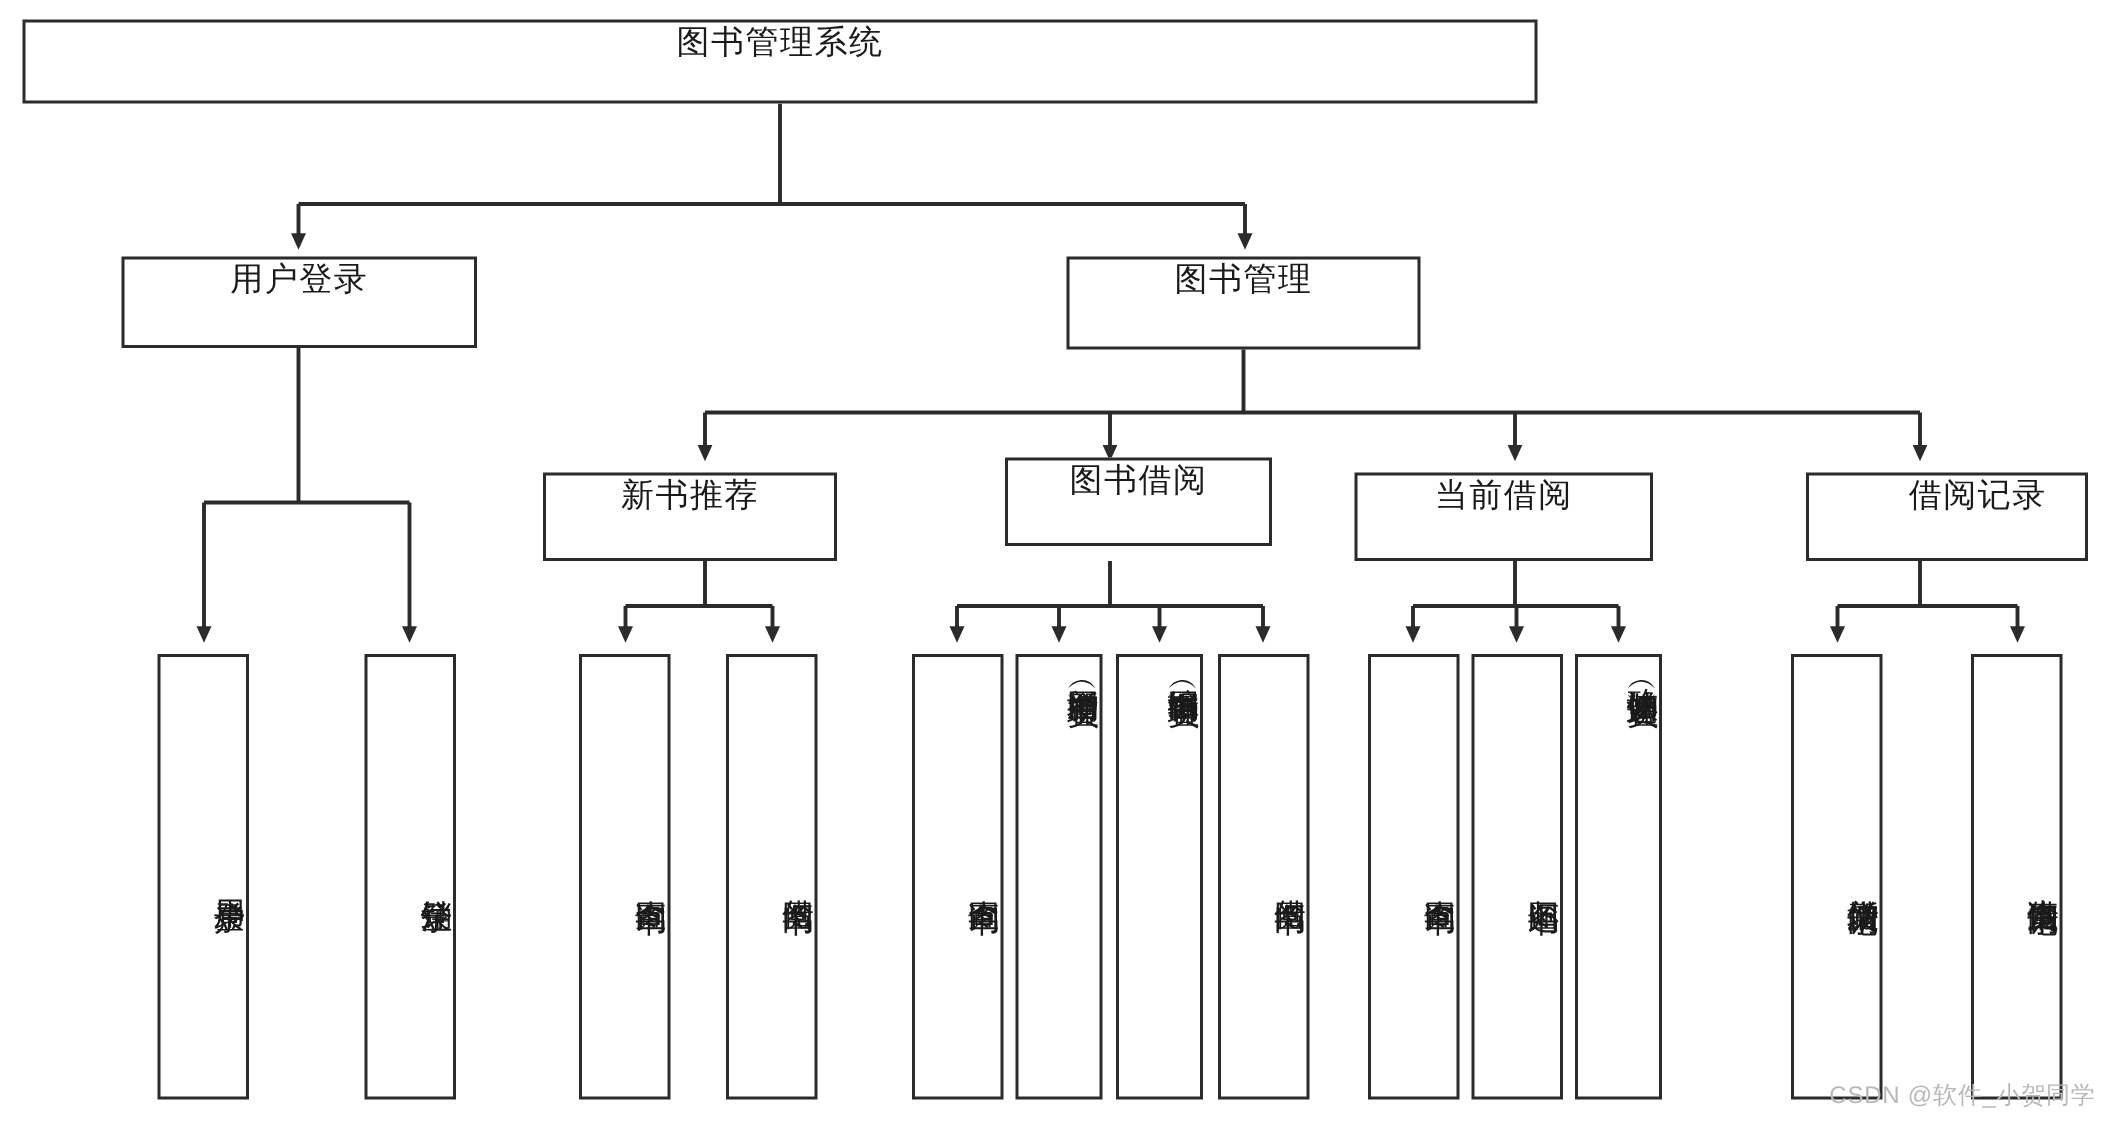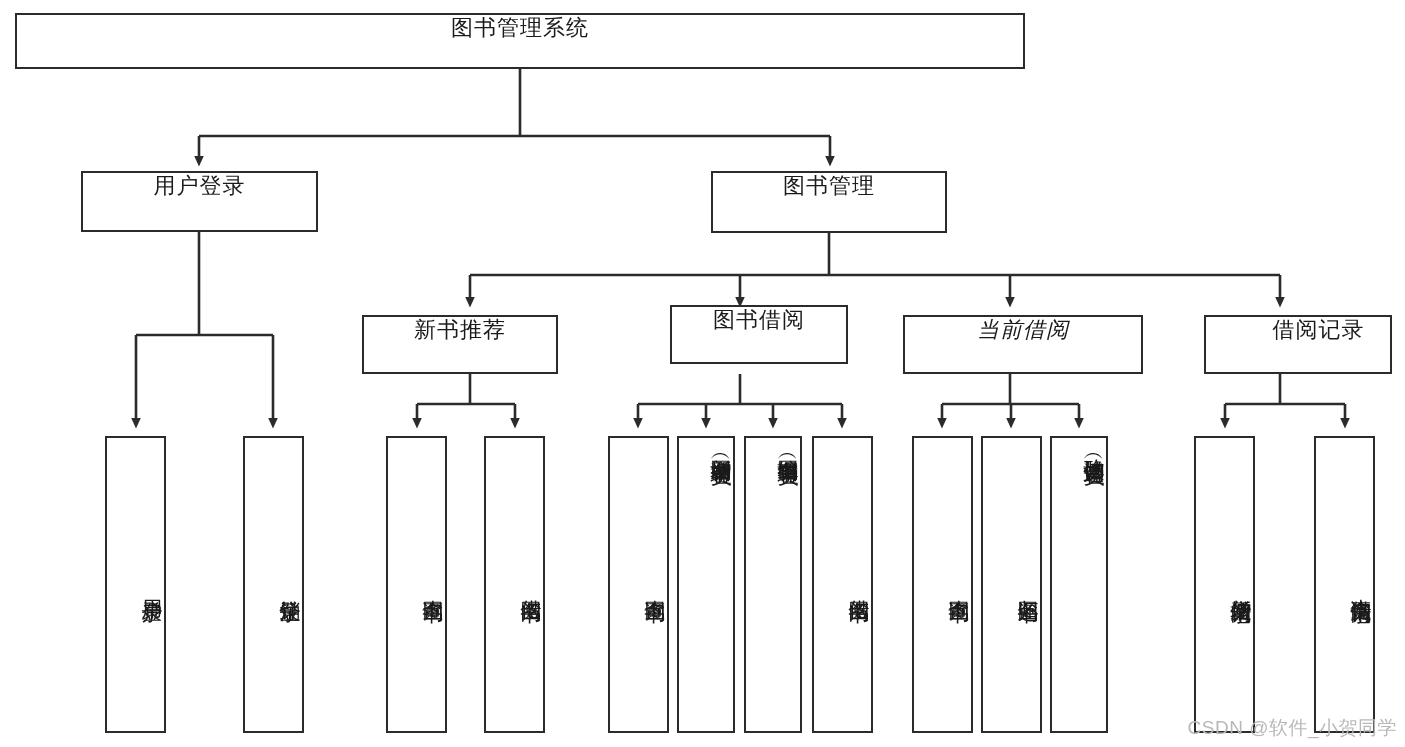--- a/index.html
+++ b/index.html
@@ -61,21 +61,21 @@
     stroke-width: 2.6;
     fill: none;
   }
   .arrowhead {
     fill: #2b2b2b;
   }
   #watermark {
     position: absolute;
     right: 8px;
     bottom: 6px;
-    font-size: 19px;
+    font-size: 16px;
     color: #b8b8b8;
     white-space: nowrap;
     letter-spacing: 0.5px;
   }
 </style>
 </head>
 <body>
 
 <div id="canvas">
 
@@ -138,21 +138,21 @@
   <div class="node horizontal" style="left:711px;top:171px;width:236px;height:62px;">
     <span>图书管理</span>
   </div>
 
   <div class="node horizontal" style="left:362px;top:315px;width:196px;height:59px;">
     <span>新书推荐</span>
   </div>
   <div class="node horizontal" style="left:633px;top:305px;width:178px;height:59px;margin-left:37px;">
     <span>图书借阅</span>
   </div>
-  <div class="node horizontal" style="left:903px;top:315px;width:240px;height:59px;font-style:italic;">
+  <div class="node horizontal" style="left:903px;top:315px;width:199px;height:59px;">
     <span>当前借阅</span>
   </div>
   <div class="node horizontal" style="left:1204px;top:315px;width:188px;height:59px;padding-left:41px;">
     <span>借阅记录</span>
   </div>
 
   <div class="node vertical" style="left:105px;top:436px;width:61px;height:297px;">
     <span class="vtext">用户登录</span>
   </div>
   <div class="node vertical" style="left:243px;top:436px;width:61px;height:297px;">

